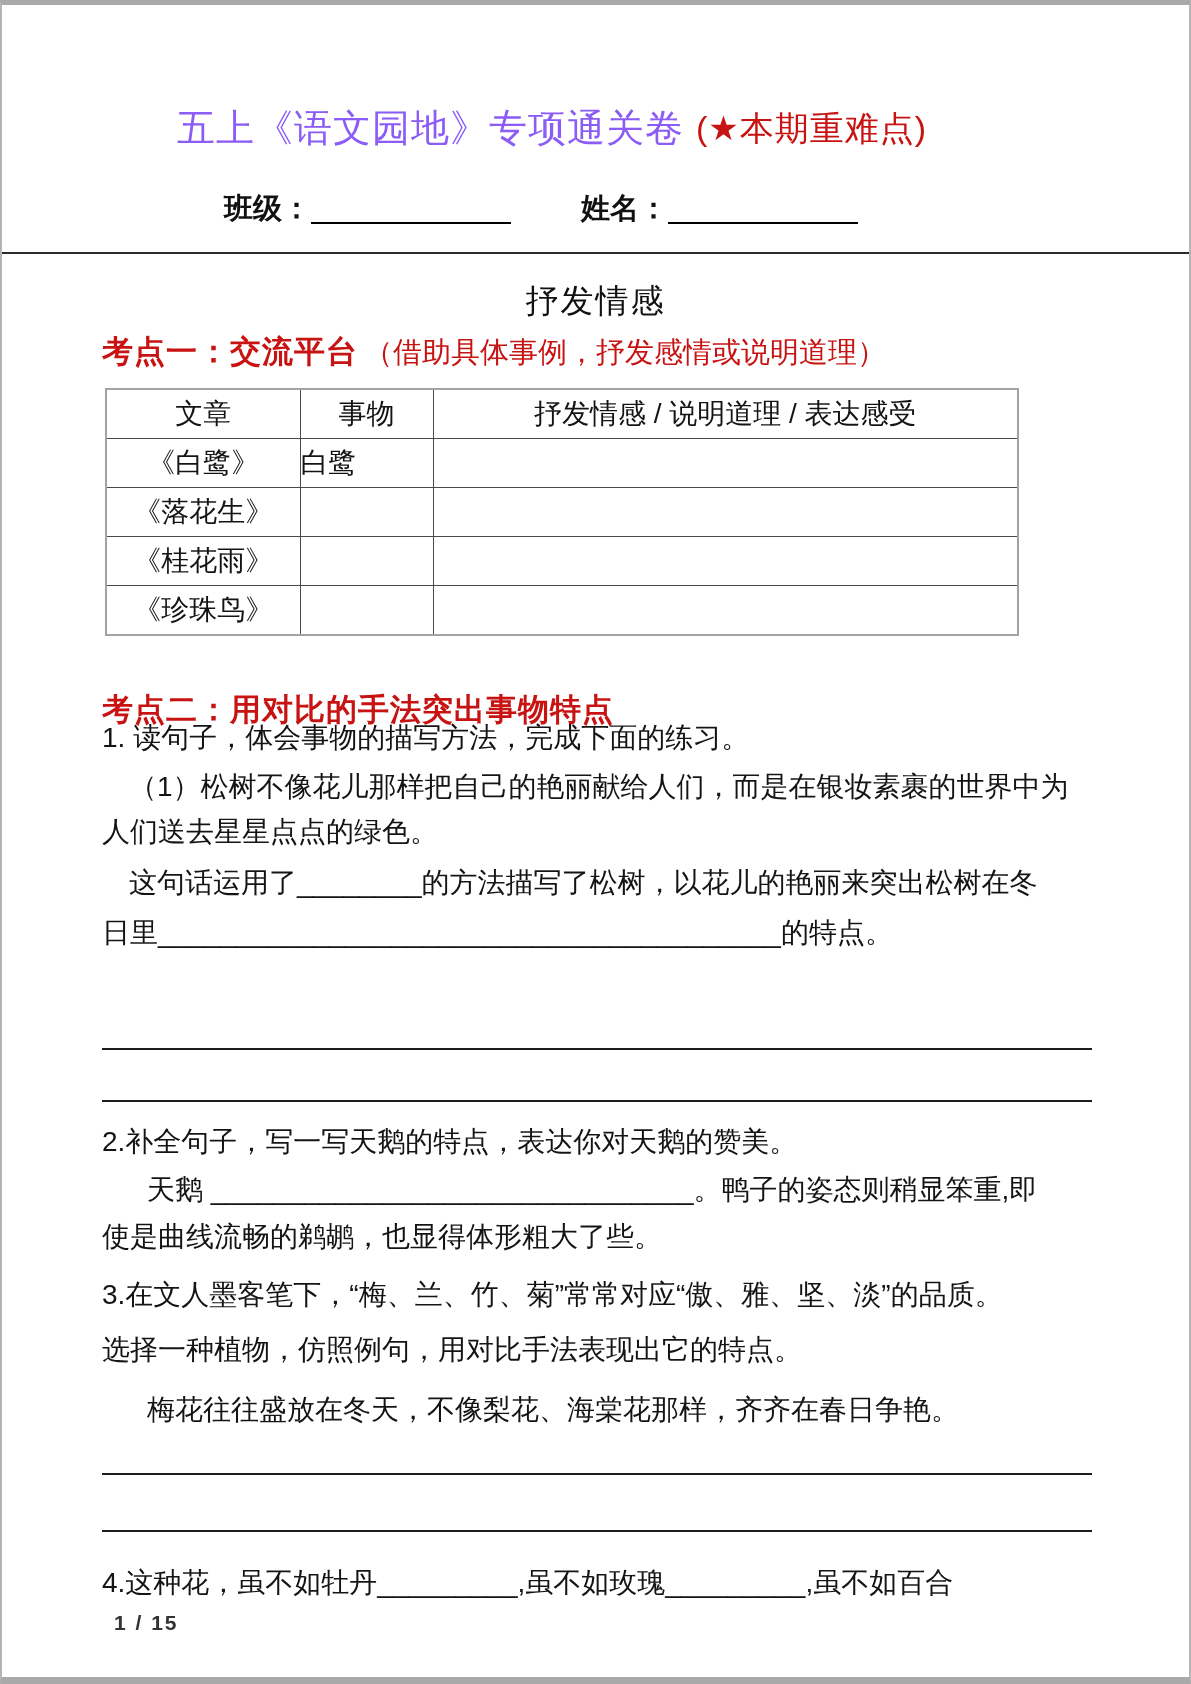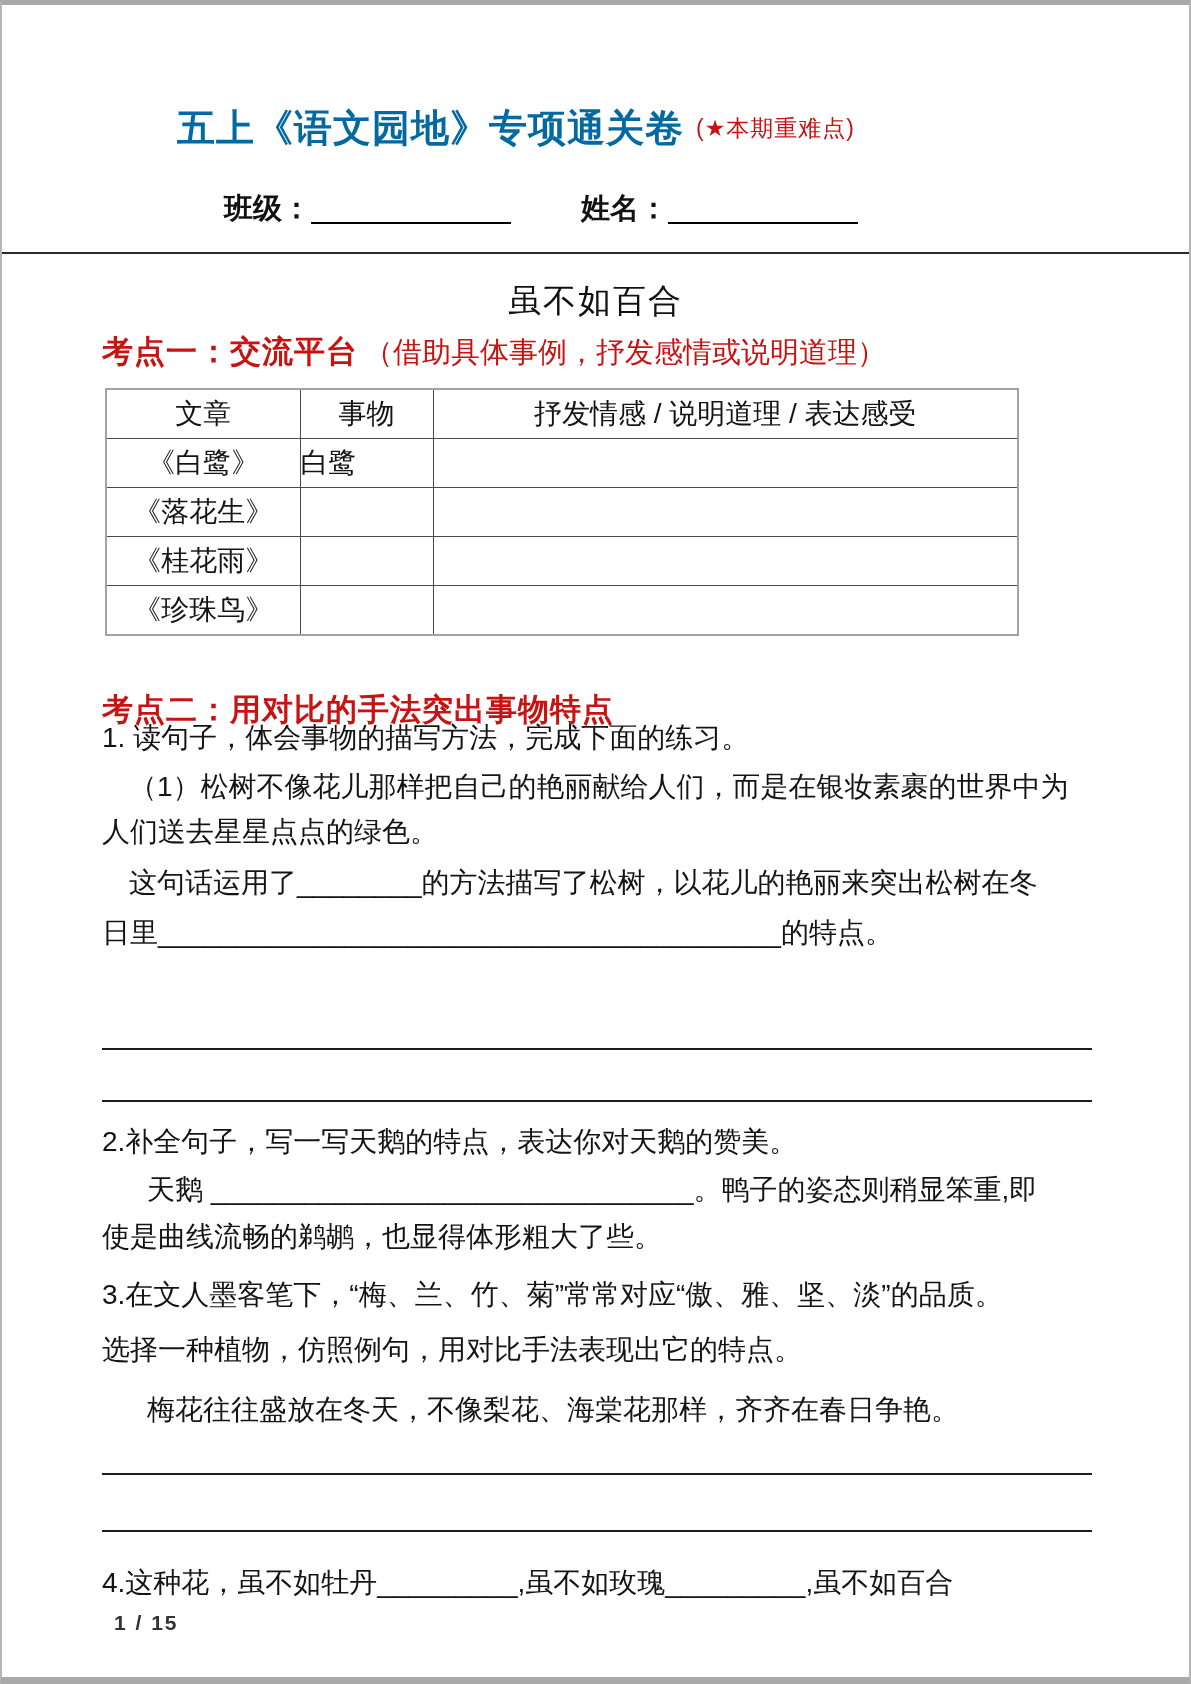--- a/index.html
+++ b/index.html
@@ -13,22 +13,22 @@
     border-top:5px solid #a9a9a9;
     border-bottom:7px solid #a9a9a9;
     font-family:"Liberation Sans","DejaVu Sans",sans-serif;
     color:#141414;
     overflow:hidden;
   }
   .title{
     position:absolute;top:98px;left:175px;
     white-space:nowrap;display:flex;align-items:center;
   }
-  .title-main{font-size:38px;font-weight:700;color:#0369a1;letter-spacing:1px;}
-  .title-red{font-size:23px;font-weight:400;color:#c81313;margin-left:12px;letter-spacing:1px;}
+  .title-main{font-size:38px;font-weight:400;color:#8b5cf6;letter-spacing:1px;}
+  .title-red{font-size:34px;font-weight:400;color:#c81313;margin-left:12px;letter-spacing:1px;}
   .info-row{position:absolute;top:184px;left:222px;white-space:nowrap;}
   .info-label{font-size:29px;font-weight:700;color:#111;margin-top:16px;}
   .info-line{
     display:inline-block;height:30px;vertical-align:-6px;
     border-bottom:2.5px solid #000;
   }
   .line-class{width:200px;}
   .line-name{width:190px;}
   .gap-name{margin-left:70px;}
   .divider{position:absolute;top:247px;left:0;width:100%;height:0;border-top:2px solid #2b2b2b;}
@@ -63,21 +63,21 @@
     <span class="title-main">五上《语文园地》专项通关卷</span>
     <span class="title-red">(★本期重难点)</span>
   </div>
 
   <div class="info-row">
     <span class="info-label">班级：</span><span class="info-line line-class"></span><span class="info-label gap-name">姓名：</span><span class="info-line line-name"></span>
   </div>
 
   <div class="divider"></div>
 
-  <div class="unit-title">虽不如百合</div>
+  <div class="unit-title">抒发情感</div>
 
   <div class="kp kp1">
     <span class="kp-bold">考点一：交流平台</span><span class="kp-note">（借助具体事例，抒发感情或说明道理）</span>
   </div>
 
   <table class="exam">
     <colgroup>
         <col style="width:194px">
         <col style="width:133px">
         <col style="width:585px">

